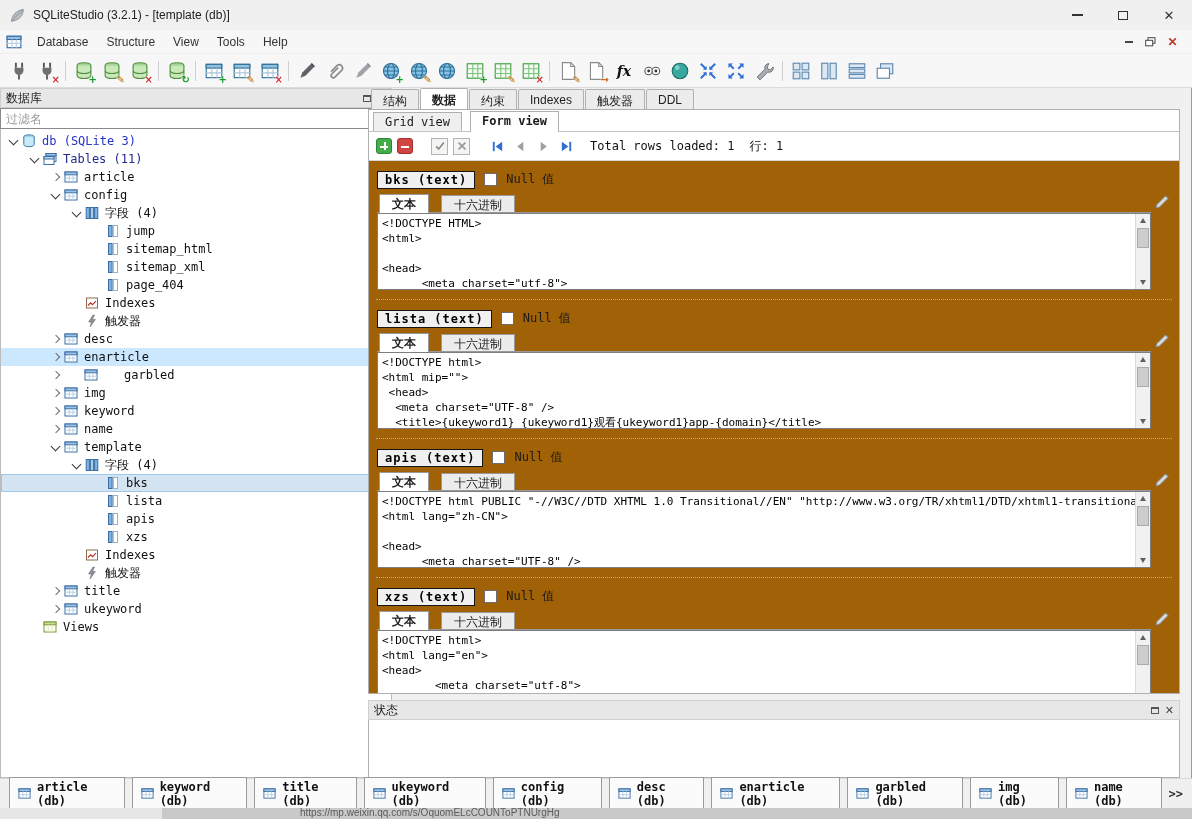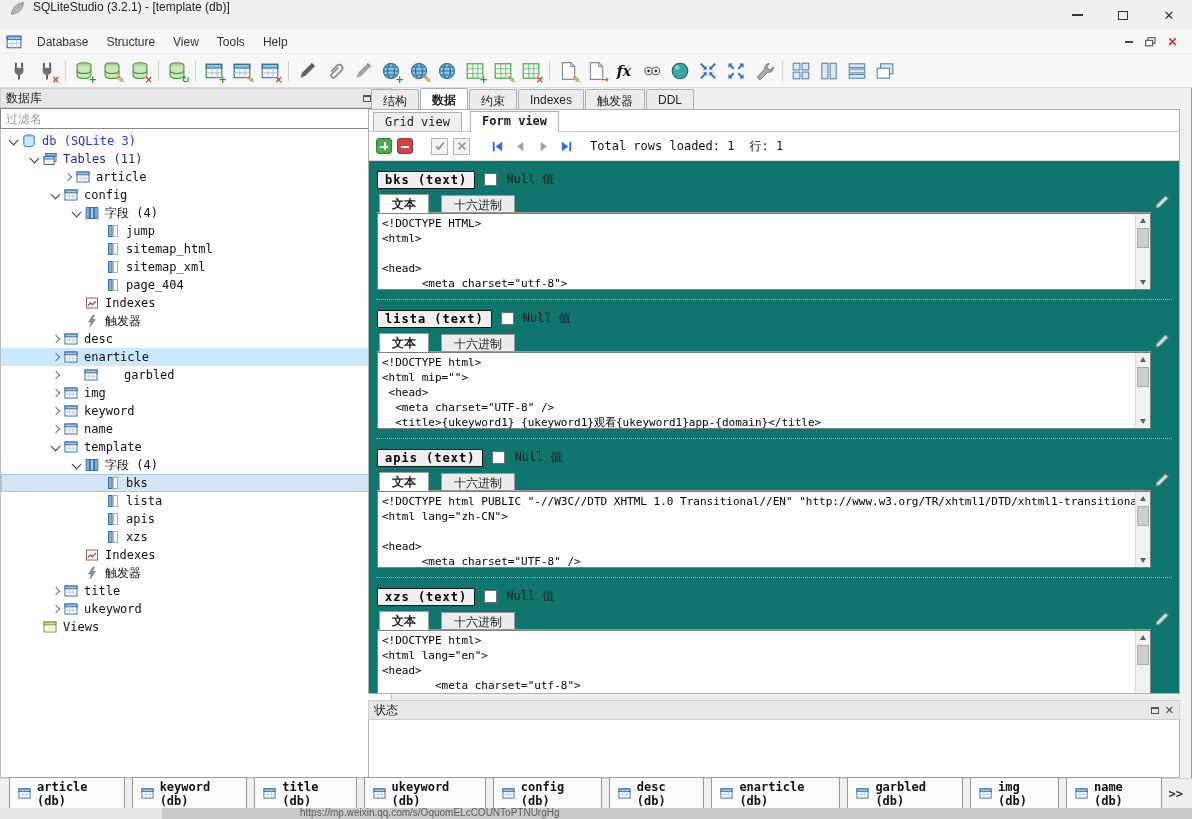--- a/index.html
+++ b/index.html
@@ -1,21 +1,21 @@
 <!DOCTYPE html>
 <html><head>
 <meta charset="utf-8">
 <style>
   *{margin:0;padding:0;box-sizing:border-box}
   html,body{width:1192px;height:819px;overflow:hidden}
   body{font-family:"Liberation Sans",sans-serif;font-size:12px;color:#1a1a1a;background:#f0f0f0;position:relative}
   .app{position:absolute;inset:0;background:#f0f0f0;box-shadow:inset 0 0 0 1px #9a9a9a}
 
   
-  .titlebar{position:absolute;top:0;left:0;right:0;height:30px;display:flex;padding-left:9px;background:#f0f0f0}
+  .titlebar{position:absolute;top:0;left:0;right:0;height:30px;display:flex;align-items:center;padding-left:9px;background:#f0f0f0}
   .app-icon{width:17px;height:17px;margin-right:7px;display:inline-flex}
   .title-text{font-size:12px;color:#222}
   .win-controls{margin-left:auto;display:flex;height:30px}
   .wc{width:46px;height:30px;display:flex;align-items:center;justify-content:center;color:#333}
   .g-min{width:11px;height:1.6px;background:#333;display:inline-block}
   .g-max{width:10px;height:9px;border:1.4px solid #333;display:inline-block}
   .g-close{font-size:13px;line-height:1}
 
   
   .menubar{position:absolute;top:30px;left:0;right:0;height:24px;background:#f7f7f7;display:flex;align-items:center;padding:0 4px;border-bottom:1px solid #ededed}
@@ -72,21 +72,21 @@
   .fbtn.del{background:#d24343;border:1px solid #a32f2f}
   .fbtn .bar-h{position:absolute;left:3px;right:3px;top:6.5px;height:2.6px;background:#fff}
   .fbtn .bar-v{position:absolute;top:3px;bottom:3px;left:6.5px;width:2.6px;background:#fff}
   .fbox{width:17px;height:17px;border:1px solid #b4b4b4;background:#f4f4f4;display:inline-flex;align-items:center;justify-content:center}
   .fbox svg{width:12px;height:12px}
   .fnav{width:18px;height:18px;display:inline-flex;align-items:center;justify-content:center}
   .fnav svg{width:15px;height:15px}
   .gap8{width:8px}
   .ftext{font:12px "DejaVu Sans Mono",monospace;color:#111;margin-left:10px;white-space:pre}
 
-  .form-area{flex:1;background:#0f766e;overflow:hidden;padding:5px 5px 12px}
+  .form-area{flex:1;background:#a16207;overflow:hidden;padding:5px 5px 12px}
   .field-block{position:relative;margin:3px 3px 7px}
   .block-sep{border-top:1px dotted #adadad;margin:9px 2px 8px}
   .fb-head{height:21px;display:flex;align-items:center;gap:9px}
   .fb-name{font:bold 12px "DejaVu Sans Mono",monospace;border:1px solid #141414;padding:1px 7px;letter-spacing:1px;background:#f0f0f0;color:#000}
   .cb{width:13px;height:13px;border:1px solid #6e6e6e;background:#fff;display:inline-block}
   .fb-null{font:12px "DejaVu Sans Mono",monospace}
   .fb-tabs{display:flex;align-items:flex-end;height:20px;border-bottom:1px solid #9a9a9a;margin:3px 20px 0 0;padding-left:2px;position:relative}
   .ftab{height:17px;padding:1px 12px;border:1px solid #9a9a9a;border-bottom:none;background:#ececec;margin-right:12px;font:12px "DejaVu Sans Mono",monospace}
   .ftab.active{background:#fff;font-weight:bold;height:19px;margin-bottom:-1px;z-index:2}
   .fb-pencil{position:absolute;right:-19px;bottom:2px;width:16px;height:16px}
@@ -493,21 +493,21 @@
             <span class="ticon">
               <svg viewBox="0 0 14 14">
                 <rect x="3" y="1.5" width="10" height="8" fill="#fff" stroke="#3a6ea5"></rect>
                 <rect x="3" y="1.5" width="10" height="2.5" fill="#9cc3e5" stroke="#3a6ea5"></rect>
                 <rect x="1" y="4.5" width="10" height="8" fill="#fff" stroke="#3a6ea5"></rect>
                 <rect x="1" y="4.5" width="10" height="2.5" fill="#bcd8ef" stroke="#3a6ea5"></rect>
               </svg>
             </span>
             <span class="tlabel" style="color: rgb(35, 42, 143);">Tables (11)</span>
           </div>
-          <div class="tree-row" style="padding-left: 48px; margin-left: 12px;">
+          <div class="tree-row" style="padding-left: 48px;">
             <span class="chev closed"></span>
             <span class="ticon">
               <svg viewBox="0 0 14 14">
                 <rect x="1" y="2" width="12" height="10" fill="#fff" stroke="#3a6ea5"></rect>
                 <rect x="1" y="2" width="12" height="2.8" fill="#9cc3e5" stroke="#3a6ea5"></rect>
                 <path d="M5.3 4.8V12M9 4.8V12M1 8.2h12" stroke="#b9cfe4" fill="none"></path>
               </svg>
             </span>
             <span class="tlabel">article</span>
           </div>

